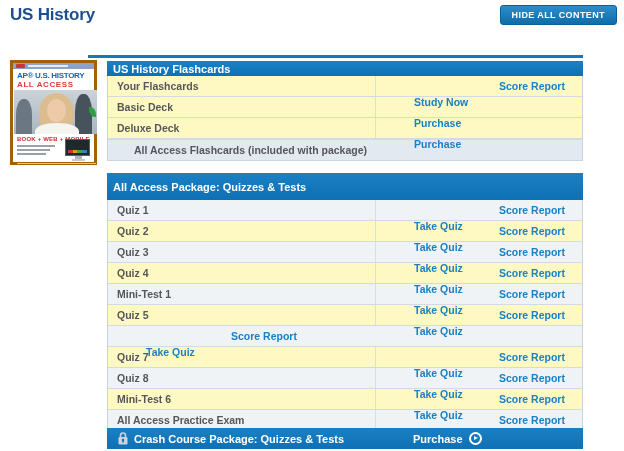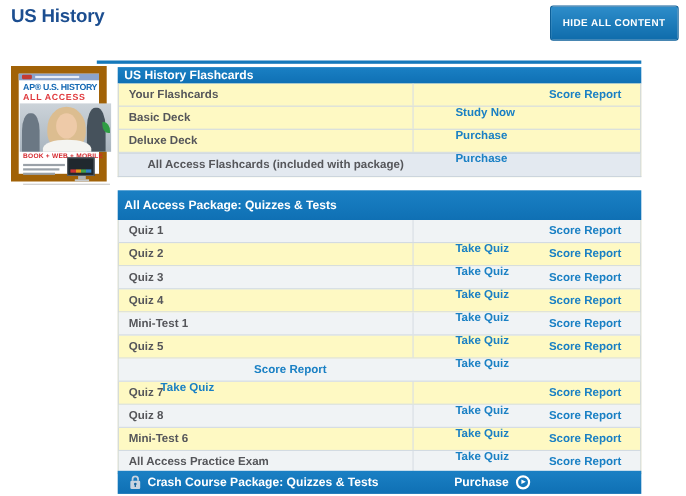--- a/index.html
+++ b/index.html
@@ -7,33 +7,33 @@
     width:624px;height:451px;position:relative;background:#fff;
     font-family:"Liberation Sans",sans-serif;overflow:hidden;
     -webkit-font-smoothing:antialiased;
   }
   
   .page-title{
     position:absolute;left:10px;top:5px;font-size:17px;font-weight:bold;
     color:#1c4e90;letter-spacing:-0.2px;
   }
   .hide-btn{
-    position:absolute;right:7px;top:5px;height:32px;padding:0 11px;
+    position:absolute;right:7px;top:5px;height:20px;padding:0 11px;
     background:linear-gradient(#2d8dca,#0f6cab);
     border:1px solid #0c5f99;border-radius:3px;color:#fff;
     font-family:"Liberation Sans",sans-serif;font-size:9px;font-weight:bold;
     letter-spacing:0.4px;cursor:pointer;line-height:18px;
   }
   .top-divider{
     position:absolute;left:88px;top:55px;width:495px;height:3px;background:#1478bb;
   }
   
   .book{
     position:absolute;left:10px;top:60px;width:87px;height:105px;
-    background:#fff;border:7px solid #a16207;box-sizing:border-box;
+    background:#fff;border:3px solid #a16207;box-sizing:border-box;
   }
   .book *{position:absolute;}
   .bc-strip{left:0;top:0;right:0;height:6px;background:#8ba3cb;}
   .bc-strip-red{left:3px;top:1px;width:9px;height:4px;background:#c43a33;border-radius:1px;}
   .bc-strip-txt{left:15px;top:2px;width:40px;height:2px;background:#e8edf5;}
   .bc-ap{left:4px;top:8px;font-size:8px;font-weight:bold;color:#1468b3;white-space:nowrap;letter-spacing:-0.3px;}
   .bc-aa{left:4px;top:17px;font-size:8px;font-weight:bold;color:#e03a3e;letter-spacing:0.6px;}
   .bc-photo{left:1px;top:27px;width:83px;height:44px;background:linear-gradient(#ccd3d9,#a9b5bf);overflow:hidden;}
   .bc-p1{left:2px;top:9px;width:16px;height:35px;background:#6b7884;border-radius:45% 45% 0 0;}
   .bc-p2{right:5px;top:4px;width:17px;height:40px;background:#46525c;border-radius:45% 45% 0 0;}

